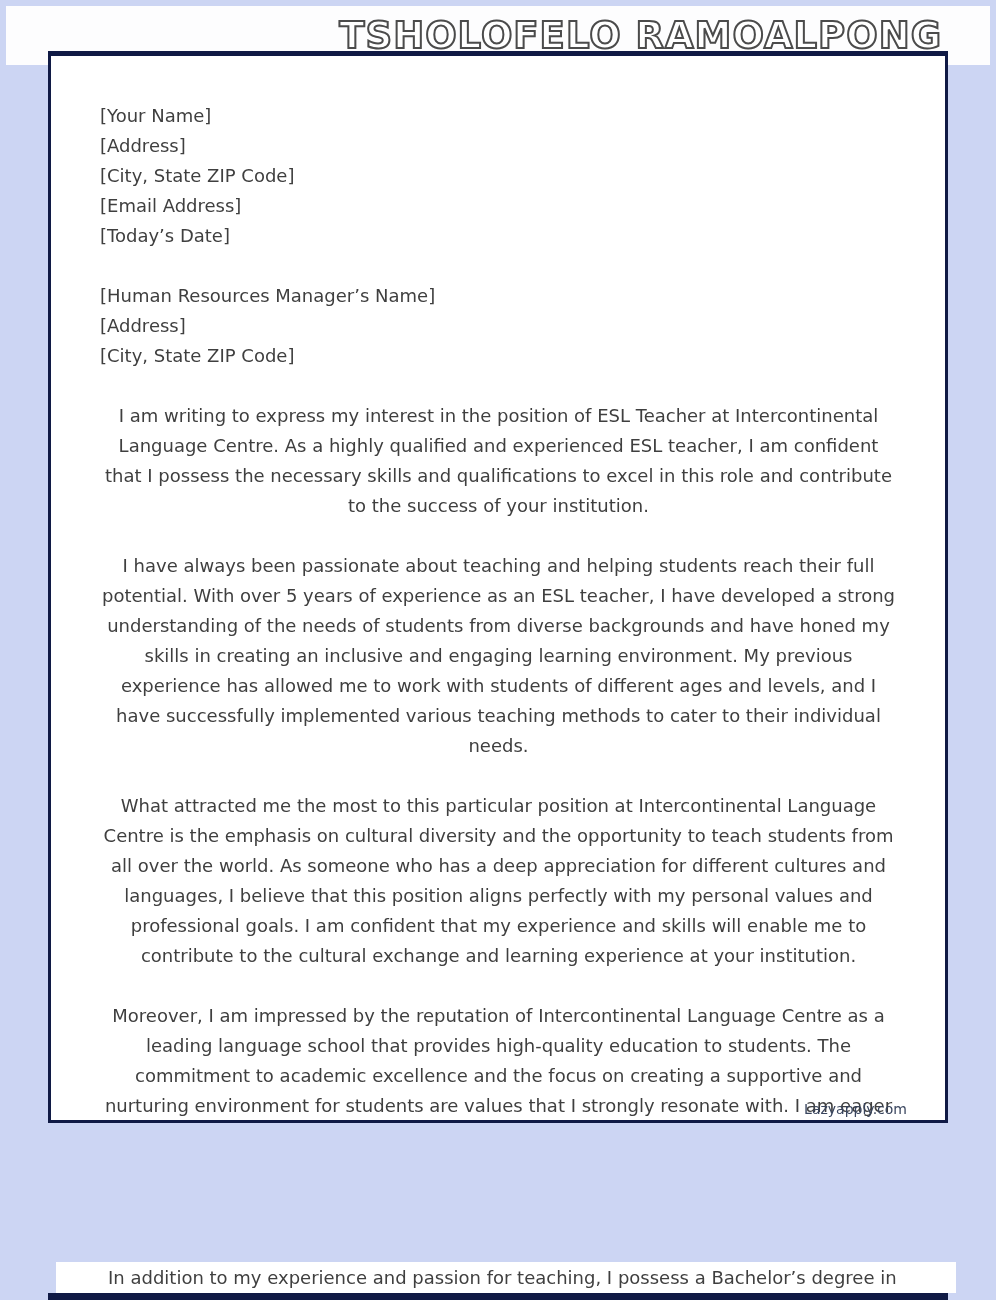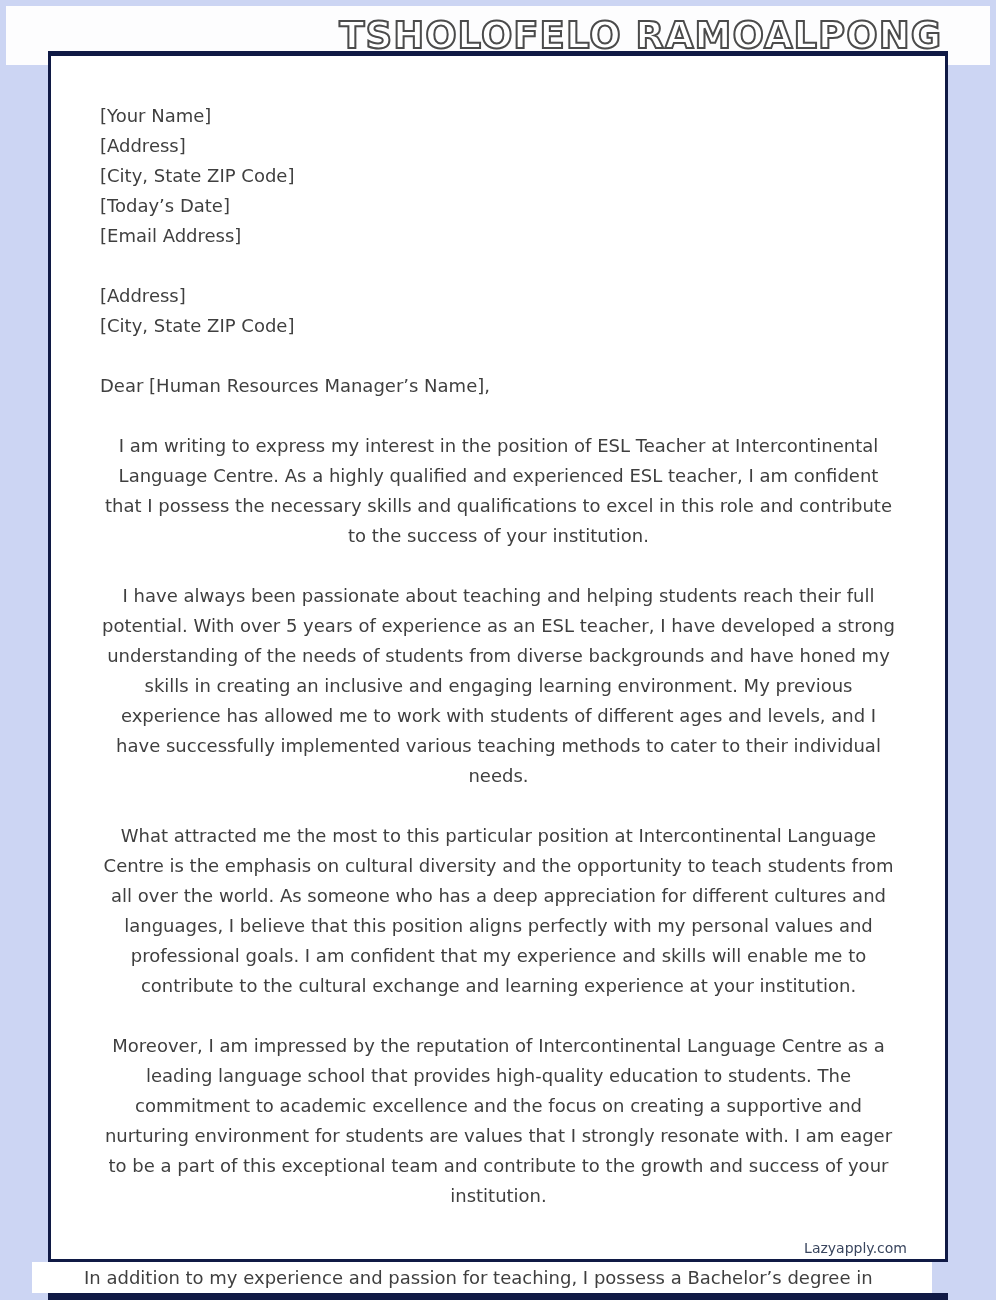--- a/index.html
+++ b/index.html
@@ -28,21 +28,21 @@
     color: #ffffff;
     -webkit-text-stroke: 2px #4b4b4b;
     text-shadow: 0 0 1px #6a6a6a;
     white-space: nowrap;
   }
 
   
   .page {
     position: absolute;
     left: 48px; top: 51px;
-    width: 900px; height: 1211px;
+    width: 900px; height: 1072px;
     background: #ffffff;
     border: 3px solid #101a45;
     border-top-width: 5px;
     padding: 45px 48px 0 49px;
     overflow: hidden;
   }
   .letter {
     font-size: 18px;
     line-height: 30px;
     color: #3f3f3f;
@@ -56,21 +56,21 @@
     right: 38px; bottom: 3px;
     font-size: 14px;
     color: #39455e;
     text-decoration: none;
     cursor: pointer;
   }
 
   
   .overflow-strip {
     position: absolute;
-    left: 32px; top: 1262px;
+    left: 56px; top: 1262px;
     width: 900px; height: 31px;
     background: #ffffff;
     padding-left: 52px;
     font-size: 18px;
     line-height: 31px;
     color: #3f3f3f;
     white-space: nowrap;
     overflow: hidden;
   }
 
@@ -88,30 +88,30 @@
   <div class="header-name">TSHOLOFELO RAMOALPONG</div>
 </div>
 
 <div class="page">
   <div class="letter">
 
     <div class="block">
       <div class="line">[Your Name]</div>
       <div class="line">[Address]</div>
       <div class="line">[City, State ZIP Code]</div>
+      <div class="line">[Email Address]</div>
       <div class="line">[Today’s Date]</div>
-      <div class="line">[Email Address]</div>
     </div>
 
     <div class="block">
+      <div class="line">[Human Resources Manager’s Name]</div>
       <div class="line">[Address]</div>
       <div class="line">[City, State ZIP Code]</div>
     </div>
 
-    <div class="block">Dear [Human Resources Manager’s Name],</div>
 
     <p class="para">I am writing to express my interest in the position of ESL Teacher at Intercontinental Language Centre. As a highly qualified and experienced ESL teacher, I am confident that I possess the necessary skills and qualifications to excel in this role and contribute to the success of your institution.</p>
     <p class="para">I have always been passionate about teaching and helping students reach their full potential. With over 5 years of experience as an ESL teacher, I have developed a strong understanding of the needs of students from diverse backgrounds and have honed my skills in creating an inclusive and engaging learning environment. My previous experience has allowed me to work with students of different ages and levels, and I have successfully implemented various teaching methods to cater to their individual needs.</p>
     <p class="para">What attracted me the most to this particular position at Intercontinental Language Centre is the emphasis on cultural diversity and the opportunity to teach students from all over the world. As someone who has a deep appreciation for different cultures and languages, I believe that this position aligns perfectly with my personal values and professional goals. I am confident that my experience and skills will enable me to contribute to the cultural exchange and learning experience at your institution.</p>
     <p class="para">Moreover, I am impressed by the reputation of Intercontinental Language Centre as a leading language school that provides high-quality education to students. The commitment to academic excellence and the focus on creating a supportive and nurturing environment for students are values that I strongly resonate with. I am eager to be a part of this exceptional team and contribute to the growth and success of your institution.</p>
 
   </div>
 
   <a class="watermark">Lazyapply.com</a>
 </div>

